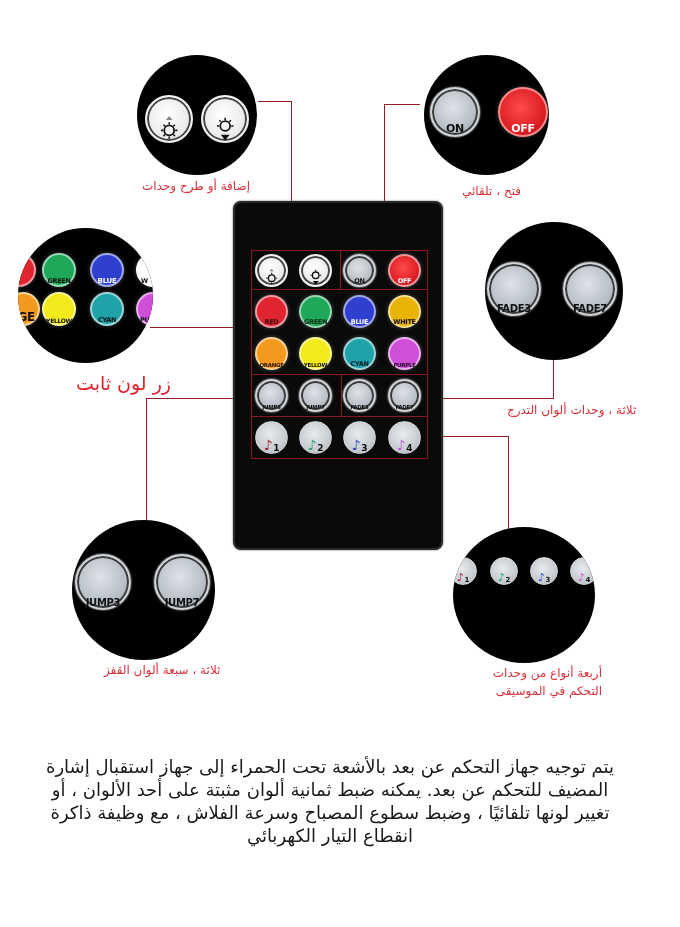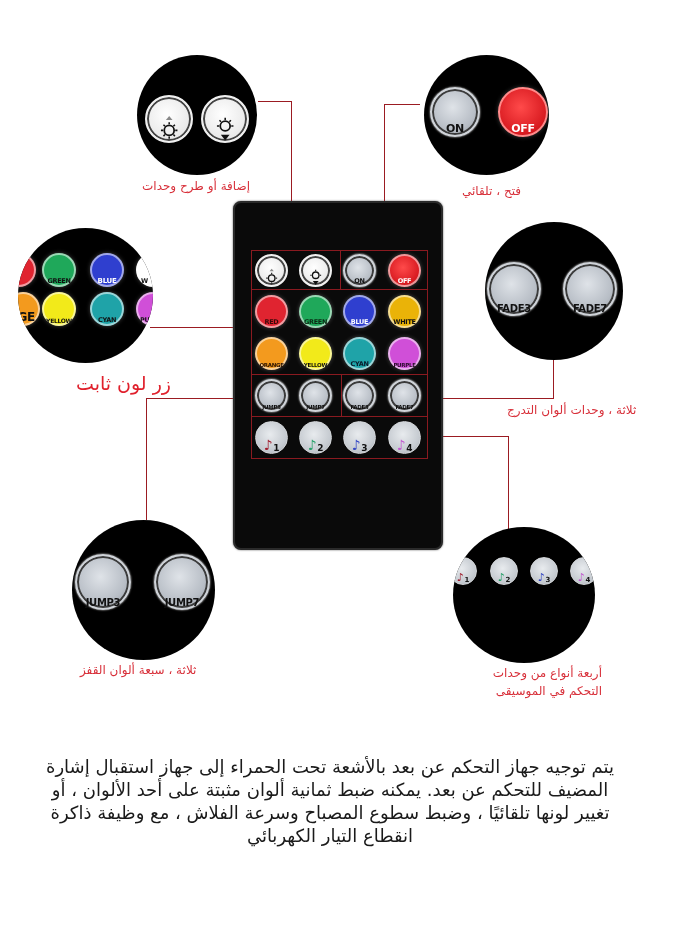--- a/index.html
+++ b/index.html
@@ -132,21 +132,21 @@
 <div class="label" style="left:507px;top:403px;">ثلاثة ، وحدات ألوان التدرج</div>
 
 <div class="circle" style="left:72px;top:520px;width:143px;height:140px;">
   <div class="btn gray large" style="left:3px;top:34px;width:56px;height:56px;font-size:10px;">
       <span>JUMP3</span>
     </div>
   <div class="btn gray large" style="left:82px;top:34px;width:56px;height:56px;font-size:10px;">
       <span>JUMP7</span>
     </div>
 </div>
-<div class="label" style="left:80px;top:663px;">ثلاثة ، سبعة ألوان القفز</div>
+<div class="label" style="left:104px;top:663px;">ثلاثة ، سبعة ألوان القفز</div>
 
 <div class="circle" style="left:453px;top:527px;width:142px;height:136px;">
   <div class="btn music" style="left:-4px;top:30px;width:28px;height:28px;">
       <span class="note" style="color:#a01c2c;font-size:11px;">♪</span>
       <span class="num" style="font-size:7px;margin-top:6px;">1</span>
     </div>
   <div class="btn music" style="left:37px;top:30px;width:28px;height:28px;">
       <span class="note" style="color:#27a16a;font-size:11px;">♪</span>
       <span class="num" style="font-size:7px;margin-top:6px;">2</span>
     </div>

